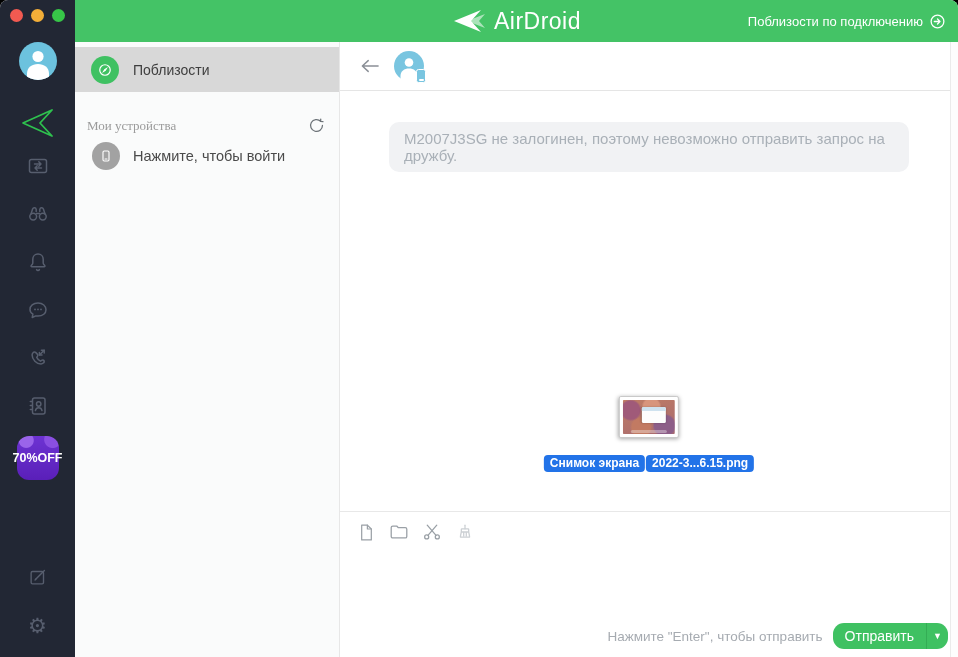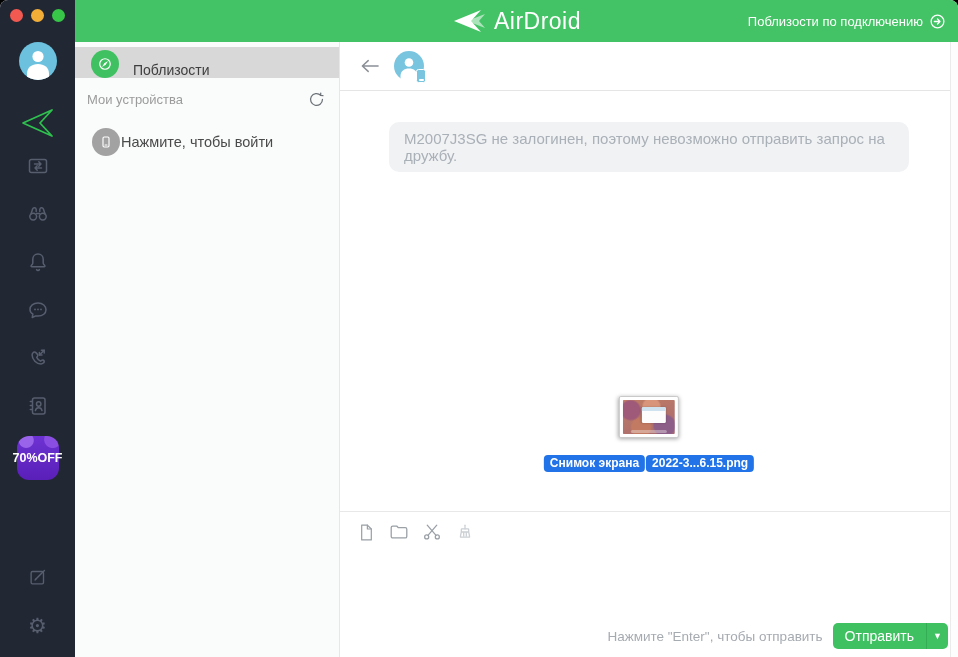--- a/index.html
+++ b/index.html
@@ -50,29 +50,29 @@
     color:#fff; font-size:13px; cursor:pointer;
   }
   .content{ flex:1; display:flex; min-height:0; }
   
   .nav{
     flex:0 0 265px; background:#fafbfb; border-right:1px solid #e7e7e7;
     display:flex; flex-direction:column; padding-top:5px;
   }
   .nav-item{ height:44px; display:flex; align-items:center; gap:14px; padding-left:16px;
     font-size:14px; color:#3e3e3e; cursor:pointer; }
-  .nav-item.selected{ background:#d8d8d8; height:31px;align-items:flex-end; }
+  .nav-item.selected{ background:#d8d8d8; height:45px; }
   .nav-circle{
     width:28px; height:28px; border-radius:50%; background:#3fc162;
     display:flex; align-items:center; justify-content:center; flex:0 0 28px;
   }
-  .nav-section{ height:42px; display:flex; align-items:center; justify-content:space-between;
-    padding:0 14px 0 12px; }
+  .nav-section{ height:42px; display:flex; align-items:flex-end; justify-content:space-between;
+    padding:0 14px 0 12px;font-family:Liberation Serif, serif; }
   .nav-section-label{ font-size:13px; color:#9b9b9b; }
-  .login-item{ height:44px; display:flex; align-items:center; gap:1px; padding-left:17px;
+  .login-item{ height:44px; display:flex; align-items:center; gap:13px; padding-left:17px;
     font-size:14.5px; color:#4a4a4a; cursor:pointer; }
   .gray-circle{ width:28px; height:28px; border-radius:50%; background:#a2a2a2;
     display:flex; align-items:center; justify-content:center; flex:0 0 28px; }
   
   .chat{ flex:1; display:flex; flex-direction:column; position:relative; min-width:0; background:#fff; }
   .chat-header{
     height:49px; flex:0 0 49px; border-bottom:1px solid #e5e5e5;
     display:flex; align-items:center; padding-left:19px; gap:13px;
   }
   .back-btn{ cursor:pointer; display:flex; align-items:center; }
@@ -119,21 +119,21 @@
   }
   
   .composer{ flex:0 0 146px; border-top:1px solid #e8e8e8; display:flex; flex-direction:column; }
   .toolbar{ display:flex; gap:9px; padding:8px 0 0 14px; }
   .tool-btn{ width:24px; height:24px; display:flex; align-items:center; justify-content:center; cursor:pointer; }
   .tool-btn svg{ stroke:#9aa0a6; fill:none; stroke-width:1.4; stroke-linecap:round; stroke-linejoin:round; }
   .tool-btn.disabled svg{ stroke:#ccd0d4; }
   .composer-input{ flex:1; cursor:text; }
   .composer-footer{ display:flex; align-items:center; justify-content:flex-end; gap:10px; padding:0 10px 8px 0; }
   .enter-hint{ font-size:13.5px; color:#a6abb1; }
-  .send-group{ display:flex; height:26px; border-radius:5px; overflow:hidden; cursor:pointer; }
+  .send-group{ display:flex; height:26px; border-radius:11px; overflow:hidden; cursor:pointer; }
   .send-main{ background:#3fc162; color:#fff; font-size:14px; display:flex; align-items:center; padding:0 12px; }
   .send-arrow{ background:#3fc162; border-left:1px solid #34ad55; width:22px;
     display:flex; align-items:center; justify-content:center; }
   .send-arrow span{ color:#fff; font-size:9px; line-height:1; }
   .scroll-track{ position:absolute; right:0; top:0; bottom:0; width:8px;
     background:#fdfdfd; border-left:1px solid #ebebeb; }
 </style>
 </head>
 <body>
 

